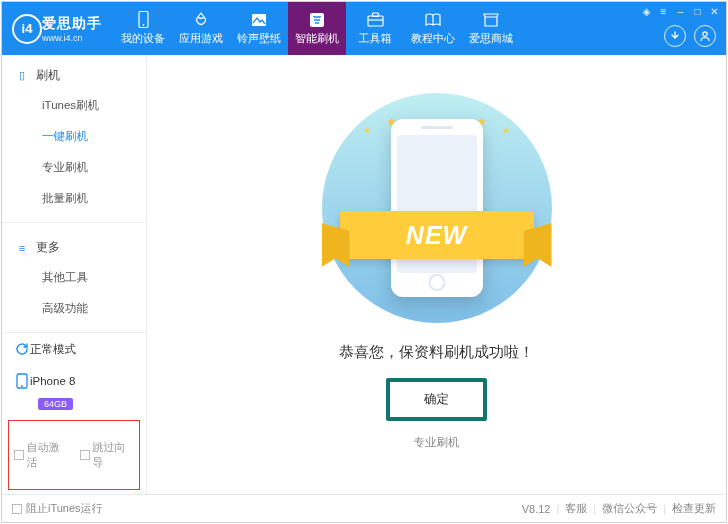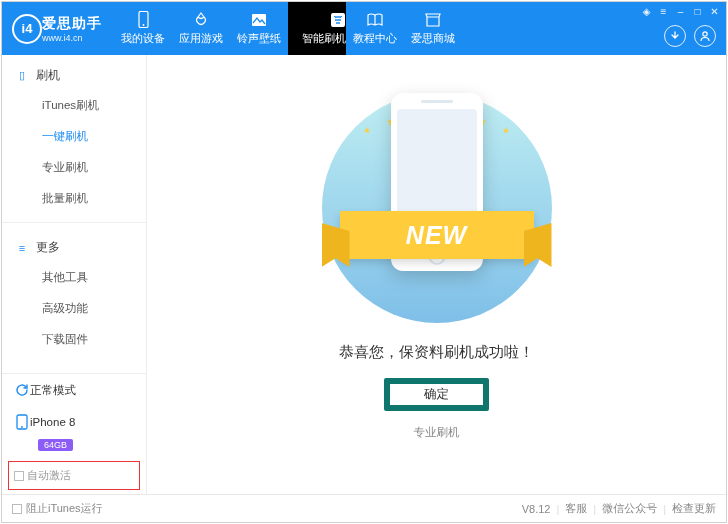--- a/index.html
+++ b/index.html
@@ -9,21 +9,21 @@
 
 .header { height:53px; background:#1b8cf2; display:flex; align-items:center; color:#fff; position:relative; flex-shrink:0; }
 .logo-block { display:flex; align-items:center; padding:0 12px 0 10px; gap:0; height:100%; }
 .logo-circle { width:30px; height:30px; border-radius:50%; border:2px solid #fff; display:flex; align-items:center; justify-content:center; font-weight:bold; font-size:14px; color:#1b8cf2; background:#fff0; position:relative; }
 .logo-circle span { color:#fff; font-size:13px; font-weight:700; }
 .logo-text .title { font-size:14px; font-weight:600; letter-spacing:1px; }
 .logo-text .sub { font-size:9px; opacity:0.9; }
 
 .nav { display:flex; height:100%; }
 .nav-item { width:58px; display:flex; flex-direction:column; align-items:center; justify-content:center; gap:3px; cursor:pointer; font-size:11px; }
-.nav-item.active { background:#000000;align-items:flex-end; }
+.nav-item.active { background:#701a75; }
 .nav-ico { width:17px; height:17px; display:flex; align-items:center; justify-content:center; }
 
 .header-right { position:absolute; right:6px; top:4px; display:flex; align-items:center; gap:6px; color:#fff; }
 .win-controls { display:flex; gap:6px; font-size:10px; }
 .win-btn { width:11px; text-align:center; cursor:pointer; opacity:0.9; }
 .header-circ-btns { position:absolute; right:10px; bottom:8px; display:flex; gap:8px; }
 .circ-btn { width:22px; height:22px; border-radius:50%; border:1.3px solid rgba(255,255,255,0.85); display:flex; align-items:center; justify-content:center; cursor:pointer; font-size:12px; color:#fff; }
 
 .body { flex:1; display:flex; min-height:0; }
 
@@ -34,42 +34,42 @@
 .sb-item { padding:8px 10px 8px 40px; color:#555; cursor:pointer; }
 .sb-item.active { color:#1b8cf2; }
 .sb-sep { height:1px; background:#eee; margin:8px 0 4px 0; }
 
 .sb-bottom { border-top:1px solid #eee; }
 .sb-mode, .sb-device { padding:8px 12px; display:flex; align-items:center; font-size:11.5px; color:#333; cursor:pointer; }
 .sb-mode .ico, .sb-device .ico { width:16px; height:16px; color:#1b8cf2; display:flex; align-items:center; justify-content:center; font-size:12px; }
 .sb-device-row2 { padding:0 0 8px 36px; }
 .badge { display:inline-block; background:#8b5cf6; color:#fff; font-size:9px; padding:1px 6px; border-radius:2px; }
 
-.red-highlight { margin:2px 6px 4px 6px; padding:6px 5px; border:1.5px solid #e33; display:flex; gap:12px; align-items:center; font-size:11px; color:#999; }
+.red-highlight { margin:2px 6px 4px 6px; padding:19px 5px; border:1.5px solid #e33; display:flex; gap:12px; align-items:center; font-size:11px; color:#999; }
 .red-highlight label { display:flex; align-items:center; gap:3px; cursor:pointer; }
 .chk { width:10px; height:10px; border:1px solid #bbb; display:inline-block; }
 
 .main { flex:1; position:relative; background:#fff; display:flex; flex-direction:column; align-items:center; }
-.hero { margin-top:38px; width:230px; height:230px; border-radius:50%; background:linear-gradient(180deg,#bfeef2 0%,#7fbfe8 100%); position:relative; display:flex; align-items:flex-start; justify-content:center; }
+.hero { margin-top:38px; width:230px; height:230px; border-radius:50%; background:linear-gradient(180deg,#bfeef2 0%,#7fbfe8 100%); position:relative; display:flex; align-items:center; justify-content:center; }
 .phone { width:92px; height:178px; background:#fff; border-radius:12px; box-shadow:0 6px 18px rgba(0,0,0,0.18); position:relative; }
 .phone::before { content:""; position:absolute; top:7px; left:50%; transform:translateX(-50%); width:32px; height:3px; background:#dfe7ef; border-radius:2px; }
 .phone::after { content:""; position:absolute; bottom:6px; left:50%; transform:translateX(-50%); width:13px; height:13px; border:2px solid #dfe7ef; border-radius:50%; }
 .phone-screen { position:absolute; top:16px; left:6px; right:6px; bottom:24px; background:#eaf1f8; border-radius:4px; }
 .ribbon { position:absolute; left:18px; right:18px; top:118px; height:48px; background:#ffcd3c; box-shadow:0 4px 8px rgba(0,0,0,0.15); display:flex; align-items:center; justify-content:center; font-weight:900; font-size:25px; color:#fff; font-style:italic; letter-spacing:1px; }
 .ribbon::before, .ribbon::after { content:""; position:absolute; bottom:-8px; width:28px; height:44px; background:#efb51e; }
 .ribbon::before { left:-18px; clip-path:polygon(0 0,100% 8px,100% 100%,50% 80%,0 100%); }
 .ribbon::after { right:-18px; clip-path:polygon(0 8px,100% 0,100% 100%,50% 80%,0 100%); }
 .star { position:absolute; width:6px; height:6px; background:#ffcd3c; clip-path:polygon(50% 0,61% 35%,98% 35%,68% 57%,79% 91%,50% 70%,21% 91%,32% 57%,2% 35%,39% 35%); }
 .s1{top:34px;left:42px;width:7px;height:7px}
 .s2{top:24px;left:65px;width:10px;height:10px}
 .s3{top:34px;right:42px;width:7px;height:7px}
 .s4{top:24px;right:65px;width:10px;height:10px}
 
 .success-text { margin-top:20px; font-size:15px; color:#333; }
-.ok-btn { margin-top:16px; padding:2px 34px; border:6px solid #0f766e; background:#fff; font-size:12.5px; color:#333; cursor:pointer; border-radius:2px; }
+.ok-btn { margin-top:16px; padding:9px 34px; border:4px solid #0f766e; background:#fff; font-size:12.5px; color:#333; cursor:pointer; border-radius:2px; }
 .log-link { margin-top:14px; font-size:11.5px; color:#888; cursor:pointer; }
 
 .statusbar { height:28px; border-top:1px solid #e8e8e8; display:flex; align-items:center; padding:0 10px; font-size:11px; color:#888; gap:6px; flex-shrink:0; background:#fff; }
 .statusbar .right { margin-left:auto; display:flex; align-items:center; gap:6px; }
 .statusbar .sep { color:#ddd; }
 .status-chk { display:flex; align-items:center; gap:4px; cursor:pointer; }
 </style>
 </head>
 <body>
 <div class="container">
@@ -116,20 +116,30 @@
             <svg width="16" height="16" viewBox="0 0 16 16">
               <rect x="1" y="1" width="14" height="14" rx="2" fill="#fff"></rect>
               <path d="M5 5 L11 5 M5 8 L11 8 M6 11 L10 11" stroke="#1b8cf2" stroke-width="1.4"></path>
               <path d="M4 4 L6 6 M12 4 L10 6" stroke="#1b8cf2" stroke-width="1"></path>
             </svg>
           </span>
       <span>智能刷机</span>
     </div>
     <div class="nav-item">
       <span class="nav-ico">
+            <svg width="17" height="15" viewBox="0 0 17 15">
+              <rect x="1" y="4" width="15" height="10" rx="1" fill="none" stroke="#fff" stroke-width="1.2"></rect>
+              <rect x="5.5" y="1" width="6" height="3.5" rx="1" fill="none" stroke="#fff" stroke-width="1.2"></rect>
+              <line x1="1" y1="8" x2="16" y2="8" stroke="#fff" stroke-width="1.2"></line>
+            </svg>
+          </span>
+      <span>工具箱</span>
+    </div>
+    <div class="nav-item">
+      <span class="nav-ico">
             <svg width="16" height="14" viewBox="0 0 16 14">
               <path d="M1 2 Q4 0 8 2 Q12 0 15 2 V12 Q12 10 8 12 Q4 10 1 12 Z" fill="none" stroke="#fff" stroke-width="1.2"></path>
               <line x1="8" y1="2" x2="8" y2="12" stroke="#fff" stroke-width="1.2"></line>
             </svg>
           </span>
       <span>教程中心</span>
     </div>
     <div class="nav-item">
       <span class="nav-ico">
             <svg width="16" height="15" viewBox="0 0 16 15">
@@ -201,20 +211,24 @@
               </svg>
         </span>
         <span>iPhone 8</span>
       </div>
       <div class="sb-device-row2"><span class="badge">64GB</span></div>
 
       <div class="red-highlight">
         <label>
               <span class="chk"></span>
               <span>自动激活</span>
+            </label>
+        <label>
+              <span class="chk"></span>
+              <span>跳过向导</span>
             </label>
       </div>
     </div>
   </div>
 
   <div class="main">
     <div class="hero">
       <div class="star s1"></div>
           <div class="star s2"></div>
           <div class="star s3"></div>

